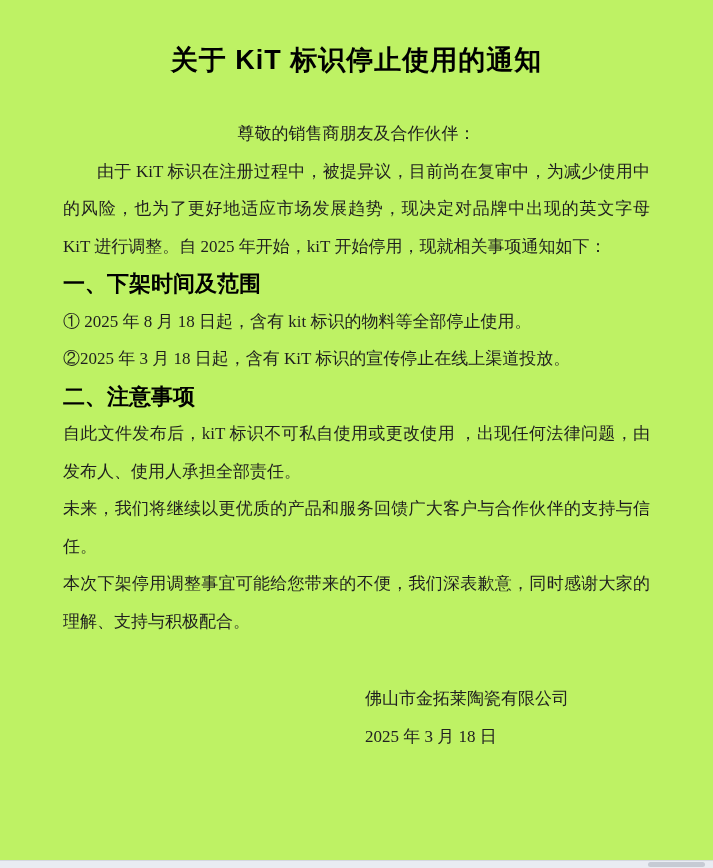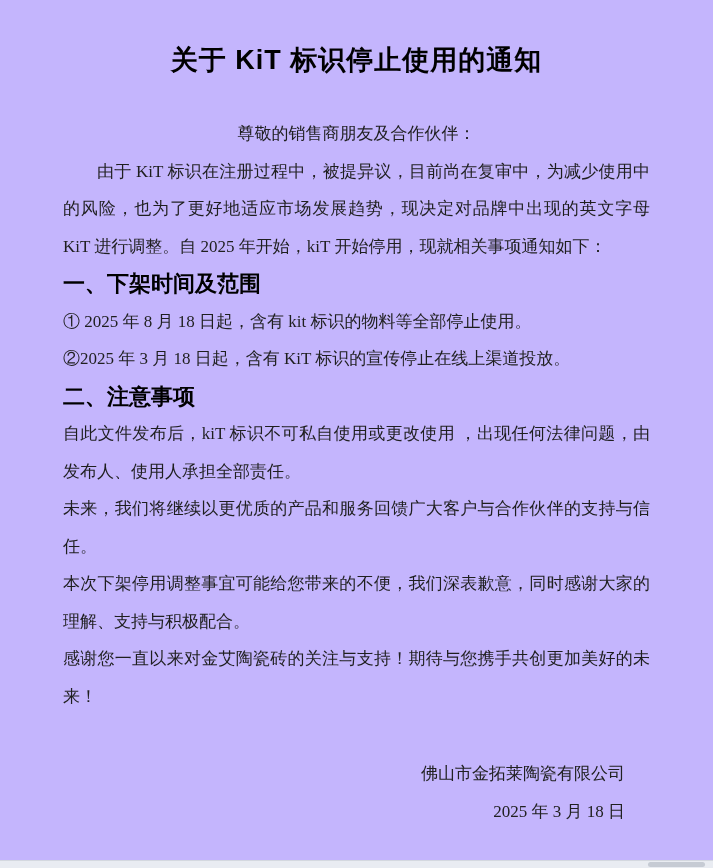--- a/index.html
+++ b/index.html
@@ -7,21 +7,21 @@
   body {
     background: #ffffff;
     font-family: "Liberation Serif", "DejaVu Serif", serif;
     color: #212121;
     position: relative;
     overflow: hidden;
   }
   .page {
     position: absolute;
     inset: 0;
-    background: #c4b5fd;
+    background: #bef264;
   }
   .doc-title {
     padding-top: 40px;
     text-align: center;
     font-family: "Liberation Sans", "DejaVu Sans", sans-serif;
     font-size: 27px;
     font-weight: bold;
     color: #000000;
     line-height: 40px;
     letter-spacing: 1px;
@@ -40,21 +40,21 @@
     font-weight: bold;
     font-family: "Liberation Sans", "DejaVu Sans", sans-serif;
     font-size: 22px;
     color: #000000;
     text-align: left;
   }
   .list-item { text-align: left; }
   .signature {
     margin: 40px 88px 0 auto;
     width: 260px;
-    text-align: right;
+    text-align: left;
     font-size: 17px;
     line-height: 37.5px;
   }
   .signature div { white-space: nowrap; }
   .hscrollbar {
     position: absolute;
     left: 0;
     right: 0;
     bottom: 0;
     height: 8px;
@@ -91,21 +91,20 @@
     <p class="list-item">②2025 年 3 月 18 日起，含有 KiT 标识的宣传停止在线上渠道投放。</p>
 
     <p class="sec-heading">二、注意事项</p>
 
     <p>自此文件发布后，kiT 标识不可私自使用或更改使用 ，出现任何法律问题，由发布人、使用人承担全部责任。</p>
 
     <p>未来，我们将继续以更优质的产品和服务回馈广大客户与合作伙伴的支持与信任。</p>
 
     <p>本次下架停用调整事宜可能给您带来的不便，我们深表歉意，同时感谢大家的理解、支持与积极配合。</p>
 
-    <p>感谢您一直以来对金艾陶瓷砖的关注与支持！期待与您携手共创更加美好的未来！</p>
 
   </div>
 
   <div class="signature">
     <div>佛山市金拓莱陶瓷有限公司</div>
     <div>2025 年 3 月 18 日</div>
   </div>
 
   <div class="hscrollbar">
     <div class="thumb"></div>

